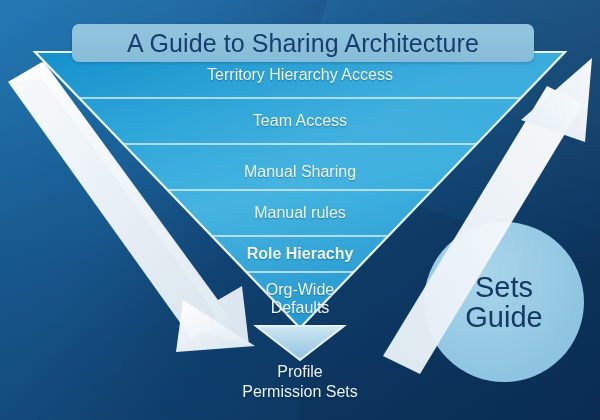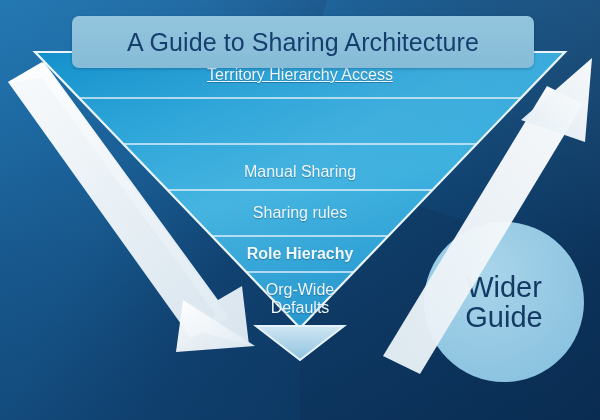--- a/index.html
+++ b/index.html
@@ -117,22 +117,22 @@
     color: #e8f2fa;
     font-size: 16px;
     line-height: 1.28;
     text-shadow: 0 1px 2px rgba(6,32,62,0.5);
   }
   .tip-label span { display: block; }
 
   
   #title-bar {
     position: absolute;
-    left: 72px; top: 16px;
-    width: 462px; height: 52px;
+    left: 72px; top: 24px;
+    width: 462px; height: 38px;
     background: linear-gradient(180deg, #93c5dd 0%, #8cc0da 55%, #86bcd7 100%);
     border-radius: 7px;
     display: flex;
     align-items: center;
     justify-content: center;
     color: #173f6e;
     font-size: 25px;
     letter-spacing: 0.1px;
     box-shadow: 0 1px 3px rgba(5,28,56,0.25);
   }
@@ -151,21 +151,21 @@
 
   <div class="bg-base"></div>
   <div class="bg-diag-a"></div>
   <div class="bg-diag-b"></div>
   <div class="bg-corner-tr"></div>
   <div class="bg-corner-bl"></div>
 
 
   <div class="circle circle-right">
     <div>
-      <span class="ctext">Wider</span>
+      <span class="ctext">Sets</span>
       <span class="ctext">Guide</span>
     </div>
   </div>
 
   <div id="funnel-wrap">
     <svg class="funnel-svg" width="600" height="420" viewBox="0 0 600 420">
       <defs>
         <linearGradient id="funnelGrad" x1="0" y1="0" x2="0.35" y2="1">
           <stop offset="0%" stop-color="#1490cb"></stop>
           <stop offset="30%" stop-color="#1f9fd6"></stop>
@@ -197,28 +197,31 @@
         <line x1="0" y1="236" x2="600" y2="236"></line>
         <line x1="0" y1="272" x2="600" y2="272"></line>
       </g>
 
       <polygon points="35,52 565,52 300,328" fill="none" stroke="#eaf5fb" stroke-width="2.2"></polygon>
 
       <polygon points="256,326 344,326 300,360" fill="url(#tipGrad)" stroke="#e6f2f9" stroke-width="2"></polygon>
     </svg>
 
     <div class="funnel-labels">
-      <div class="frow" style="top:52px;height:46px;text-decoration:underline;">
+      <div class="frow" style="top:52px;height:46px;">
         <span>Territory Hierarchy Access</span>
+      </div>
+      <div class="frow" style="top:98px;height:46px;">
+        <span>Team Access</span>
       </div>
       <div class="frow" style="top:144px;height:56px;">
         <span>Manual Sharing</span>
       </div>
       <div class="frow" style="top:190px;height:46px;">
-        <span>Sharing rules</span>
+        <span>Manual rules</span>
       </div>
       <div class="frow" style="top:236px;height:36px;font-weight:bold;">
         <span>Role Hierachy</span>
       </div>
       <div class="frow" style="top:272px;height:54px;">
         <div>
           <span style="display:block;">Org-Wide</span>
           <span style="display:block;">Defaults</span>
         </div>
       </div>
@@ -242,18 +245,22 @@
       <polygon fill="url(#arrowGradL)" opacity="0.97" points="8,82 42,62 229,318 191,338"></polygon>
       <polygon fill="url(#arrowGradL)" opacity="0.97" points="183,300 255,346 176,352"></polygon>
     </g>
 
     <g>
       <polygon fill="url(#arrowGradR)" opacity="0.97" points="383,356 420,374 583,104 547,86"></polygon>
       <polygon fill="url(#arrowGradR)" opacity="0.97" points="521,120 592,58 585,142"></polygon>
     </g>
   </svg>
 
+  <div class="tip-label">
+    <span>Profile</span>
+    <span>Permission Sets</span>
+  </div>
 
   <div id="title-bar">
     <span>A Guide to Sharing Architecture</span>
   </div>
 
 </div>
 
 </body></html>

